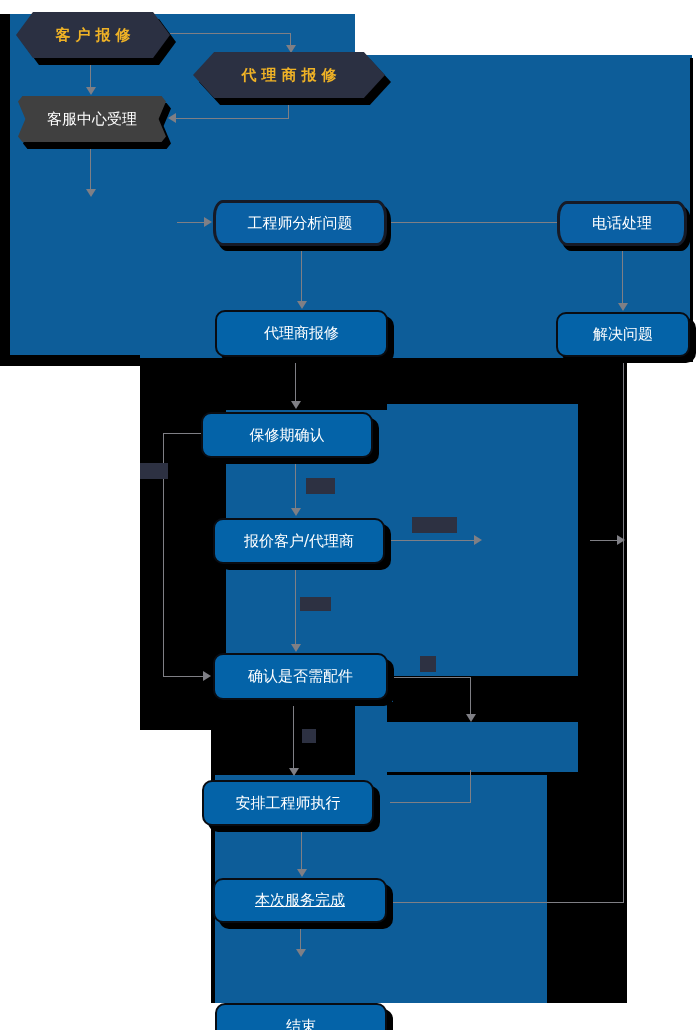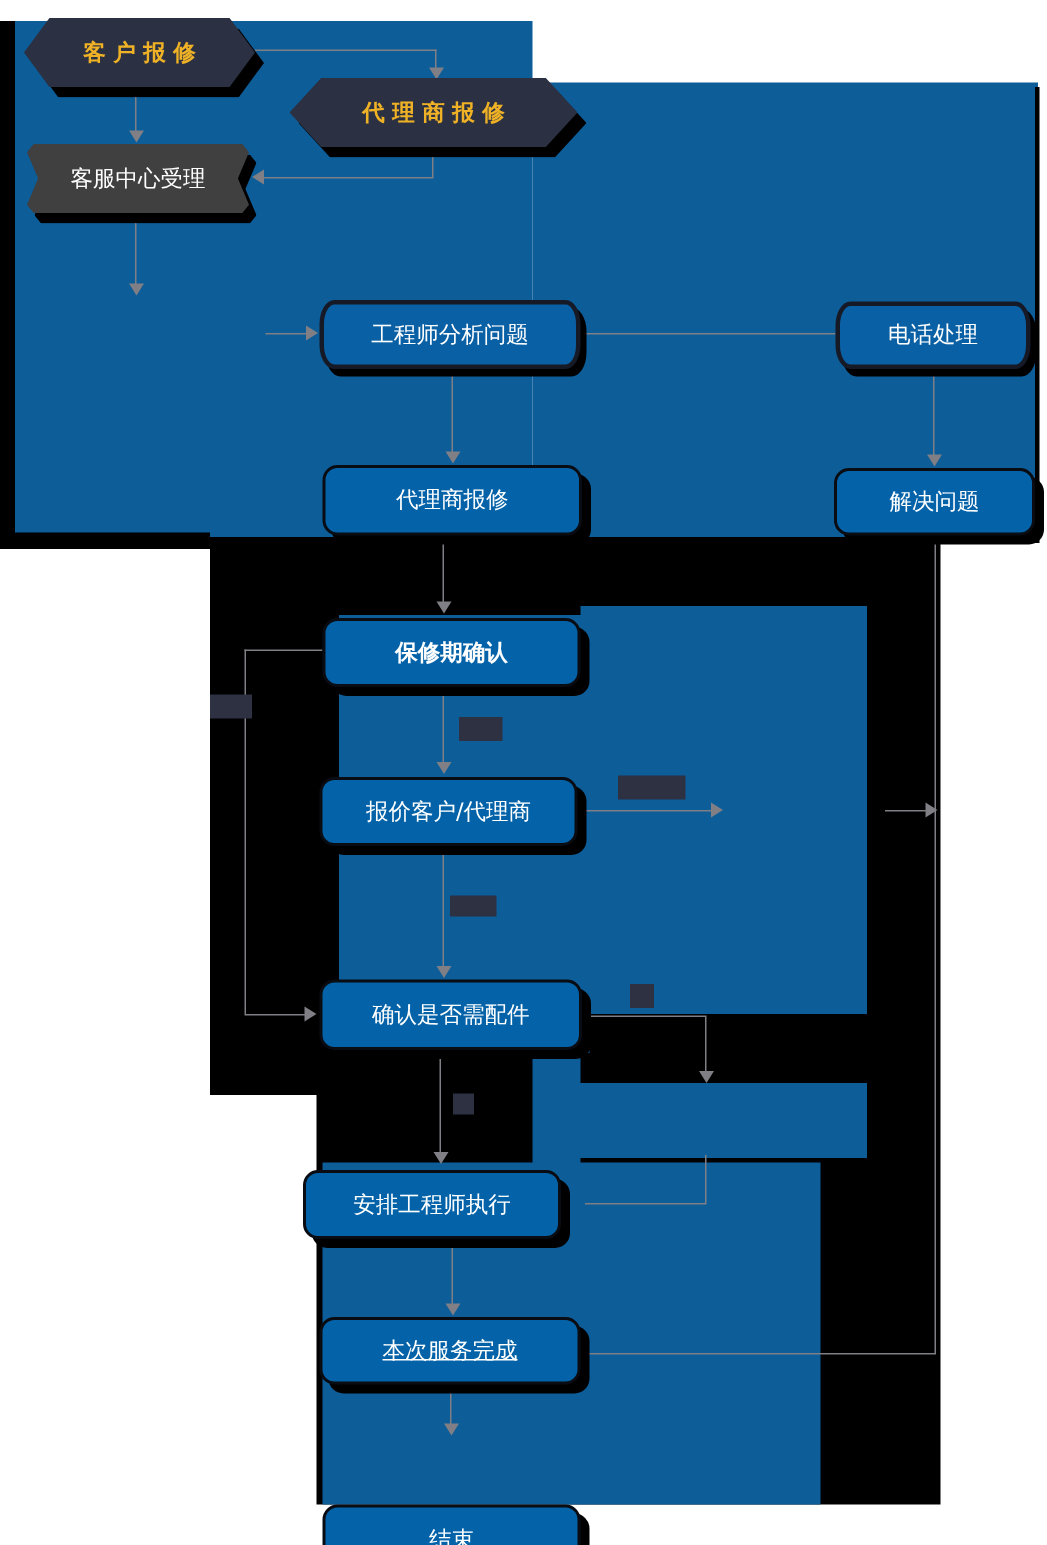--- a/index.html
+++ b/index.html
@@ -152,21 +152,21 @@
   <div class="node tape" style="left:557px;top:201px;width:124px;height:39px;">
     <span>电话处理</span>
   </div>
 
   <div class="node proc" style="left:215px;top:310px;width:169px;height:43px;">
     <span>代理商报修</span>
   </div>
   <div class="node proc" style="left:556px;top:312px;width:130px;height:41px;">
     <span>解决问题</span>
   </div>
-  <div class="node proc" style="left:215px;top:412px;width:168px;height:42px;font-weight:bold;">
+  <div class="node proc" style="left:201px;top:412px;width:168px;height:42px;">
     <span>保修期确认</span>
   </div>
   <div class="node proc" style="left:213px;top:518px;width:168px;height:42px;">
     <span>报价客户/代理商</span>
   </div>
   <div class="node proc" style="left:213px;top:653px;width:171px;height:43px;">
     <span>确认是否需配件</span>
   </div>
   <div class="node proc" style="left:202px;top:780px;width:168px;height:42px;">
     <span>安排工程师执行</span>

